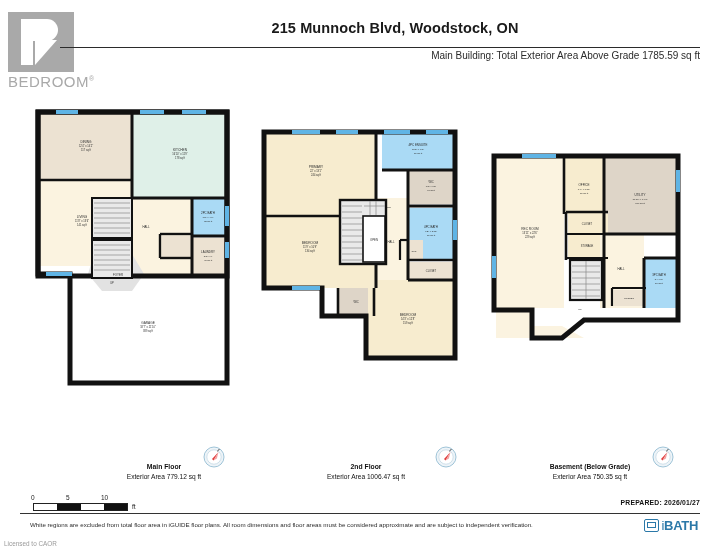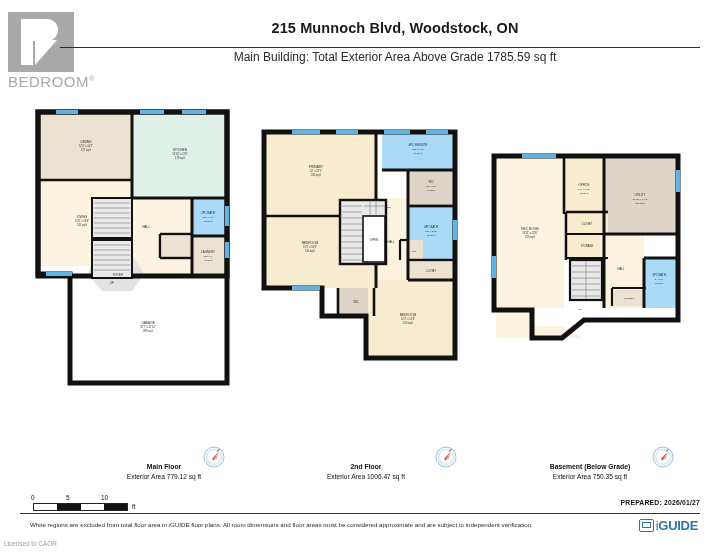--- a/index.html
+++ b/index.html
@@ -17,22 +17,22 @@
   .realtor-mark .bowl{position:absolute;left:25px;top:7px;width:25px;height:22px;background:#fff;border-radius:0 11px 11px 0;}
   .realtor-mark .leg{position:absolute;left:27px;top:28px;width:0;height:0;
         border-left:22px solid #fff;border-bottom:25px solid transparent;}
   .realtor-word{font-size:15px;letter-spacing:.5px;color:#a9a9a9;margin-top:1px;
         font-family:"Liberation Sans", sans-serif;}
   .realtor-word sup{font-size:7px;vertical-align:super;}
   .logo-rule{position:absolute;left:60px;top:47px;width:640px;height:1px;background:#2b2b2b;}
 
   .title{position:absolute;left:90px;top:20px;width:610px;text-align:center;
         font-size:14.5px;font-weight:bold;letter-spacing:.1px;}
-  .subtitle{position:absolute;left:90px;top:50px;width:610px;text-align:center;
-        font-size:12px;color:#2b2b2b;}
+  .subtitle{position:absolute;left:90px;top:50px;width:610px;text-align:right;
+        font-size:10px;color:#2b2b2b;}
 
   
   .plan{position:absolute;}
   .plan svg{display:block;}
 
   
   .caption{position:absolute;text-align:center;font-size:6.6px;line-height:1.5;color:#111;}
   .caption .fl{font-weight:bold;font-size:6.8px;display:block;}
 
   
@@ -390,17 +390,17 @@
     </div>
     <div class="scale-unit">ft</div>
   </div>
 
   <div class="prepared">PREPARED: 2026/01/27</div>
 
   <div class="foot-rule"></div>
   <div class="disclaimer">White regions are excluded from total floor area in iGUIDE floor plans. All room dimensions and floor areas must be considered approximate and are subject to independent verification.</div>
   <div class="iguide">
     <span class="iguide-badge"></span>
-    <span class="iguide-text"><span class="i">i</span><span>GUIDE</span></span>
+    <span class="iguide-text"><span class="i">i</span><span>BATH</span></span>
   </div>
   <div class="licensed">Licensed to CAOR</div>
 
 </div>
 
 </body></html>

